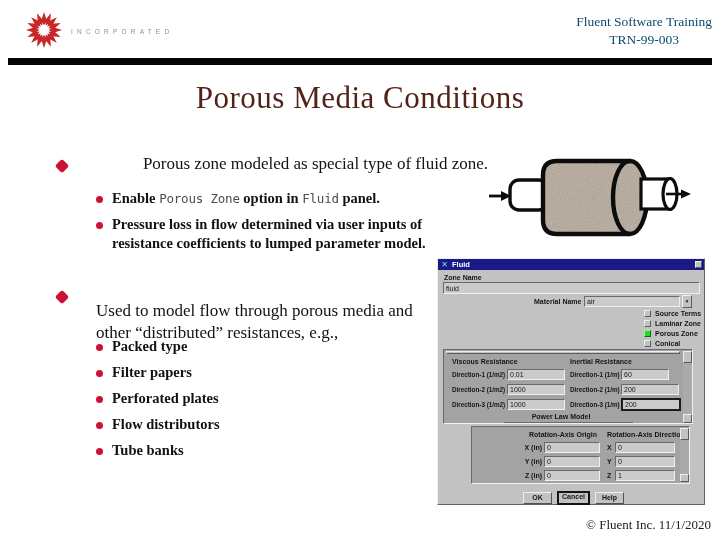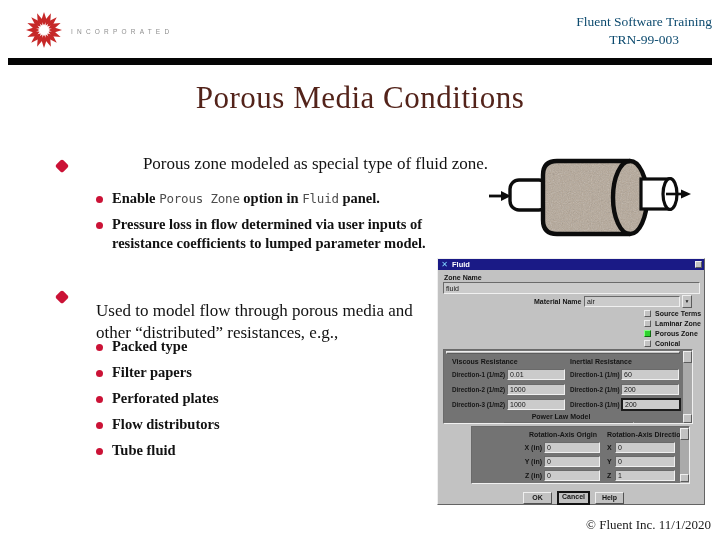--- a/index.html
+++ b/index.html
@@ -36,21 +36,21 @@
   .titlebar { left:0; top:0; right:0; height:11px; background:#1a1a86; }
   .titlebar-icon { left:2px; top:1px; width:9px; height:9px; color:#7fd4ff; font-size:8px; line-height:9px; text-align:center; font-weight:bold; font-family:"DejaVu Sans", sans-serif; }
   .titlebar-txt { left:14px; top:1px; color:#ffffff; font-size:7.5px; font-weight:bold; }
   .titlebar-max { right:2px; top:2px; width:7px; height:7px; background:#c2c2c2;
         border-top:1px solid #efefef; border-left:1px solid #efefef; border-right:1px solid #5c5c5c; border-bottom:1px solid #5c5c5c; }
   .lbl { font-size:7px; font-weight:bold; color:#151515; white-space:nowrap; }
   .fld { background:#cbcbcb; border-top:1px solid #6a6a6a; border-left:1px solid #6a6a6a; border-right:1px solid #f0f0f0; border-bottom:1px solid #f0f0f0;
          font-family:"Liberation Sans", sans-serif; font-size:7px; color:#161616; padding:0 2px; outline:none; }
   .fld-focus { border:2px solid #1c1c1c !important; }
   .bev-out { background:#c2c2c2; border-top:1px solid #efefef; border-left:1px solid #efefef; border-right:1px solid #5c5c5c; border-bottom:1px solid #5c5c5c; }
-  .bev-in  { background:#737373; border-top:1px solid #6a6a6a; border-left:1px solid #6a6a6a; border-right:1px solid #f0f0f0; border-bottom:1px solid #f0f0f0; }
+  .bev-in  { background:#a3a3a3; border-top:1px solid #6a6a6a; border-left:1px solid #6a6a6a; border-right:1px solid #f0f0f0; border-bottom:1px solid #f0f0f0; }
   .chk { width:7px; height:7px; }
   .chk-on { background:#2fd32f; border-top:1px solid #8f8; border-left:1px solid #8f8; border-right:1px solid #161; border-bottom:1px solid #161; }
   .grp { overflow:hidden; }
   .sb-track { background:#aaaaaa; }
   .btn { background:#c2c2c2; border-top:1px solid #efefef; border-left:1px solid #efefef; border-right:1px solid #525252; border-bottom:1px solid #525252;
          font-size:7px; font-weight:bold; color:#151515; text-align:center; line-height:10px; cursor:pointer; font-family:"Liberation Sans", sans-serif; }
   .btn-default { border:2px solid #141414; line-height:8px; }
   .dd-glyph { font-size:5px; color:#222; line-height:11px; text-align:center; width:100%; left:0; top:0; }
 </style>
 </head>
@@ -107,21 +107,21 @@
 
   <span class="dot" style="left:96px; top:344px;"></span>
   <div class="b-sub" style="left:112px; top:337px;">Packed type</div>
   <span class="dot" style="left:96px; top:370px;"></span>
   <div class="b-sub" style="left:112px; top:363px;">Filter papers</div>
   <span class="dot" style="left:96px; top:396px;"></span>
   <div class="b-sub" style="left:112px; top:389px;">Perforated plates</div>
   <span class="dot" style="left:96px; top:422px;"></span>
   <div class="b-sub" style="left:112px; top:415px;">Flow distributors</div>
   <span class="dot" style="left:96px; top:448px;"></span>
-  <div class="b-sub" style="left:112px; top:441px;">Tube fluid</div>
+  <div class="b-sub" style="left:112px; top:441px;">Tube banks</div>
 
   <svg class="diagram" width="230" height="120" viewBox="0 0 230 120">
     <defs>
       <filter id="grain" x="0%" y="0%" width="100%" height="100%">
         <feTurbulence type="fractalNoise" baseFrequency="0.9" numOctaves="2" seed="3" stitchTiles="stitch"></feTurbulence>
         <feColorMatrix type="saturate" values="0"></feColorMatrix>
       </filter>
       <clipPath id="cylclip">
         <rect x="55" y="21" width="87" height="73" rx="14"></rect>
         <ellipse cx="142" cy="57.5" rx="17" ry="36.5"></ellipse>
@@ -172,21 +172,21 @@
     <span class="lbl" style="left:217px; top:81px;">Conical</span>
 
     <div class="grp bev-in" style="left:5px; top:90px; width:250px; height:75px;">
       <span class="bev-out" style="left:2px; top:1px; width:234px; height:3px;"></span>
       <span class="lbl" style="left:8px; top:8px;">Viscous Resistance</span>
       <span class="lbl" style="left:126px; top:8px;">Inertial Resistance</span>
 
       <span class="lbl" style="left:8px; top:21px; font-size:6.3px;">Direction-1 (1/m2)</span>
       <input class="fld" style="left: 63px; top: 19px; width: 58px; height: 11px;" value="0.01">
       <span class="lbl" style="left:126px; top:21px; font-size:6.3px;">Direction-1 (1/m)</span>
-      <input class="fld" style="left: 177px; top: 19px; width: 58px; height: 11px;" value="60">
+      <input class="fld" style="left: 177px; top: 19px; width: 48px; height: 11px;" value="60">
 
       <span class="lbl" style="left:8px; top:36px; font-size:6.3px;">Direction-2 (1/m2)</span>
       <input class="fld" style="left: 63px; top: 34px; width: 58px; height: 11px;" value="1000">
       <span class="lbl" style="left:126px; top:36px; font-size:6.3px;">Direction-2 (1/m)</span>
       <input class="fld" style="left: 177px; top: 34px; width: 58px; height: 11px;" value="200">
 
       <span class="lbl" style="left:8px; top:51px; font-size:6.3px;">Direction-3 (1/m2)</span>
       <input class="fld" style="left: 63px; top: 49px; width: 58px; height: 11px;" value="1000">
       <span class="lbl" style="left:126px; top:51px; font-size:6.3px;">Direction-3 (1/m)</span>
       <input class="fld fld-focus" style="left: 177px; top: 48px; width: 60px; height: 13px;" value="200">

